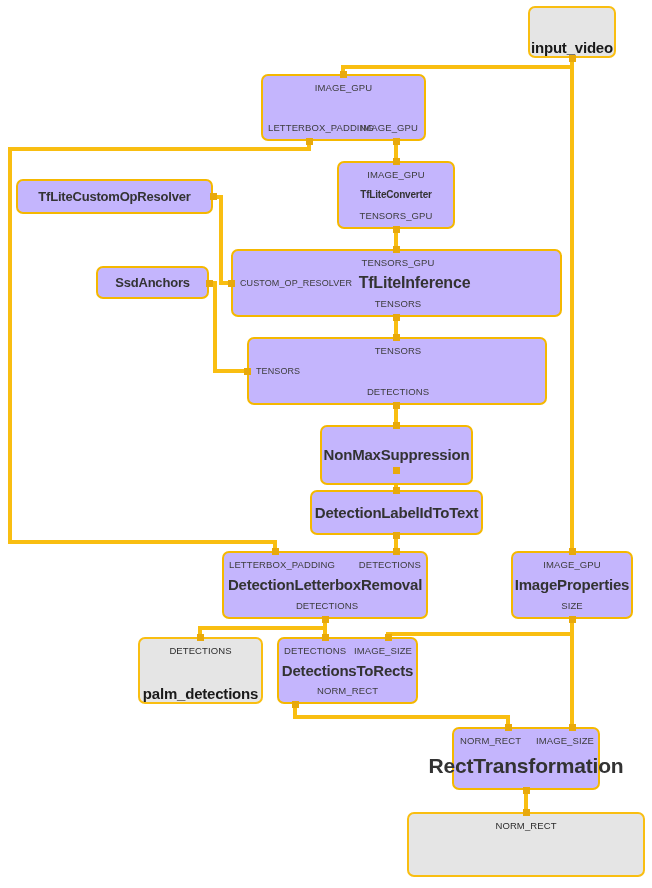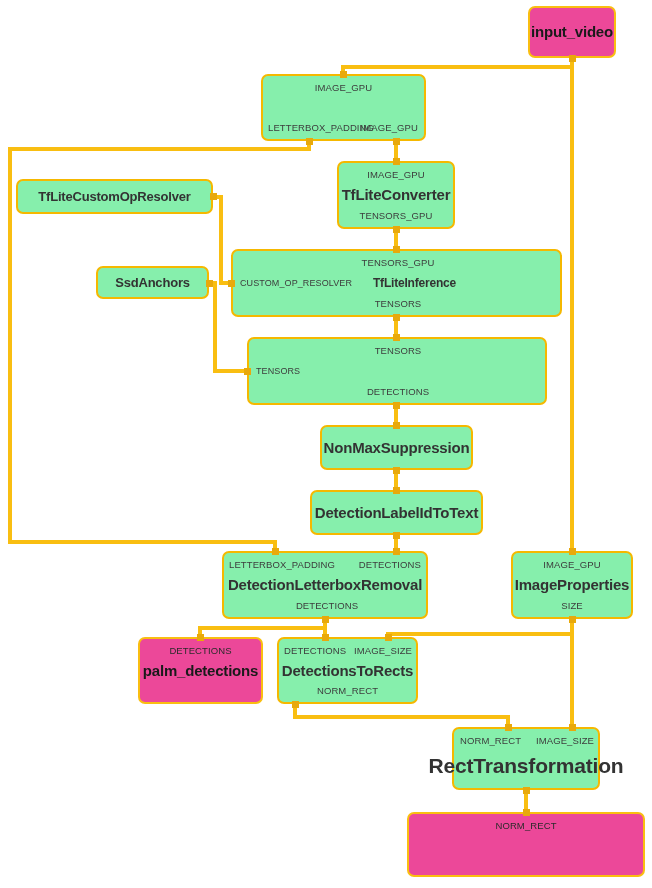--- a/index.html
+++ b/index.html
@@ -6,28 +6,28 @@
   body{width:652px;height:888px;font-family:"Liberation Sans",sans-serif;position:relative;overflow:hidden;}
   #canvas{position:relative;width:652px;height:888px;}
 
   svg#edges{position:absolute;left:0;top:0;width:652px;height:888px;pointer-events:none;}
 
   .node{
     position:absolute;
     box-sizing:border-box;
     border:2px solid #F5B800;
     border-radius:7px;
-    background:#86efac;
+    background:#c4b5fd;
     display:flex;
     flex-direction:column;
     justify-content:center;
     align-items:center;
     z-index:3;
   }
-  .node.filled{background:#ec4899;border-color:#F9BE11;}
+  .node.filled{background:#e5e5e5;border-color:#F9BE11;justify-content:flex-end;}
 
   .ntitle{
     font-weight:bold;
     color:#333333;
     letter-spacing:-0.2px;
     line-height:1.05;
     white-space:nowrap;
     text-align:center;
   }
   .node.filled .ntitle{color:#1a1a1a;}
@@ -106,42 +106,42 @@
     <div class="portlabel bottom" style="left:5px;">LETTERBOX_PADDING</div>
     <div class="portlabel bottom" style="right:6px;">IMAGE_GPU</div>
   </div>
 
   <div class="node" style="left:16px;top:179px;width:197px;height:35px;">
     <div class="ntitle" style="font-size:13px;">TfLiteCustomOpResolver</div>
   </div>
 
   <div class="node" style="left:337px;top:161px;width:118px;height:68px;">
     <div class="portlabel top" style="left:50%;transform:translateX(-50%);">IMAGE_GPU</div>
-    <div class="ntitle" style="font-size:15px;">TfLiteConverter</div>
+    <div class="ntitle" style="font-size:10px;">TfLiteConverter</div>
     <div class="portlabel bottom" style="left:50%;transform:translateX(-50%);">TENSORS_GPU</div>
   </div>
 
   <div class="node" style="left:96px;top:266px;width:113px;height:33px;justify-content:center;">
     <div class="ntitle" style="font-size:13px;">SsdAnchors</div>
   </div>
 
   <div class="node" style="left:231px;top:249px;width:331px;height:68px;">
     <div class="portlabel top" style="left:165px;transform:translateX(-50%);">TENSORS_GPU</div>
     <div class="portlabel left">CUSTOM_OP_RESOLVER</div>
-    <div class="ntitle" style="font-size:12px;margin-left:36px;">TfLiteInference</div>
+    <div class="ntitle" style="font-size:16px;margin-left:36px;">TfLiteInference</div>
     <div class="portlabel bottom" style="left:165px;transform:translateX(-50%);">TENSORS</div>
   </div>
 
   <div class="node" style="left:247px;top:337px;width:300px;height:68px;">
     <div class="portlabel top" style="left:149px;transform:translateX(-50%);">TENSORS</div>
     <div class="portlabel left">TENSORS</div>
     <div class="portlabel bottom" style="left:149px;transform:translateX(-50%);">DETECTIONS</div>
   </div>
 
-  <div class="node" style="left:320px;top:425px;width:153px;height:45px;">
+  <div class="node" style="left:320px;top:425px;width:153px;height:60px;">
     <div class="ntitle" style="font-size:15px;">NonMaxSuppression</div>
   </div>
 
   <div class="node" style="left:310px;top:490px;width:173px;height:45px;">
     <div class="ntitle" style="font-size:15px;">DetectionLabelIdToText</div>
   </div>
 
   <div class="node" style="left:222px;top:551px;width:206px;height:68px;">
     <div class="portlabel top" style="left:5px;">LETTERBOX_PADDING</div>
     <div class="portlabel top" style="right:5px;">DETECTIONS</div>

